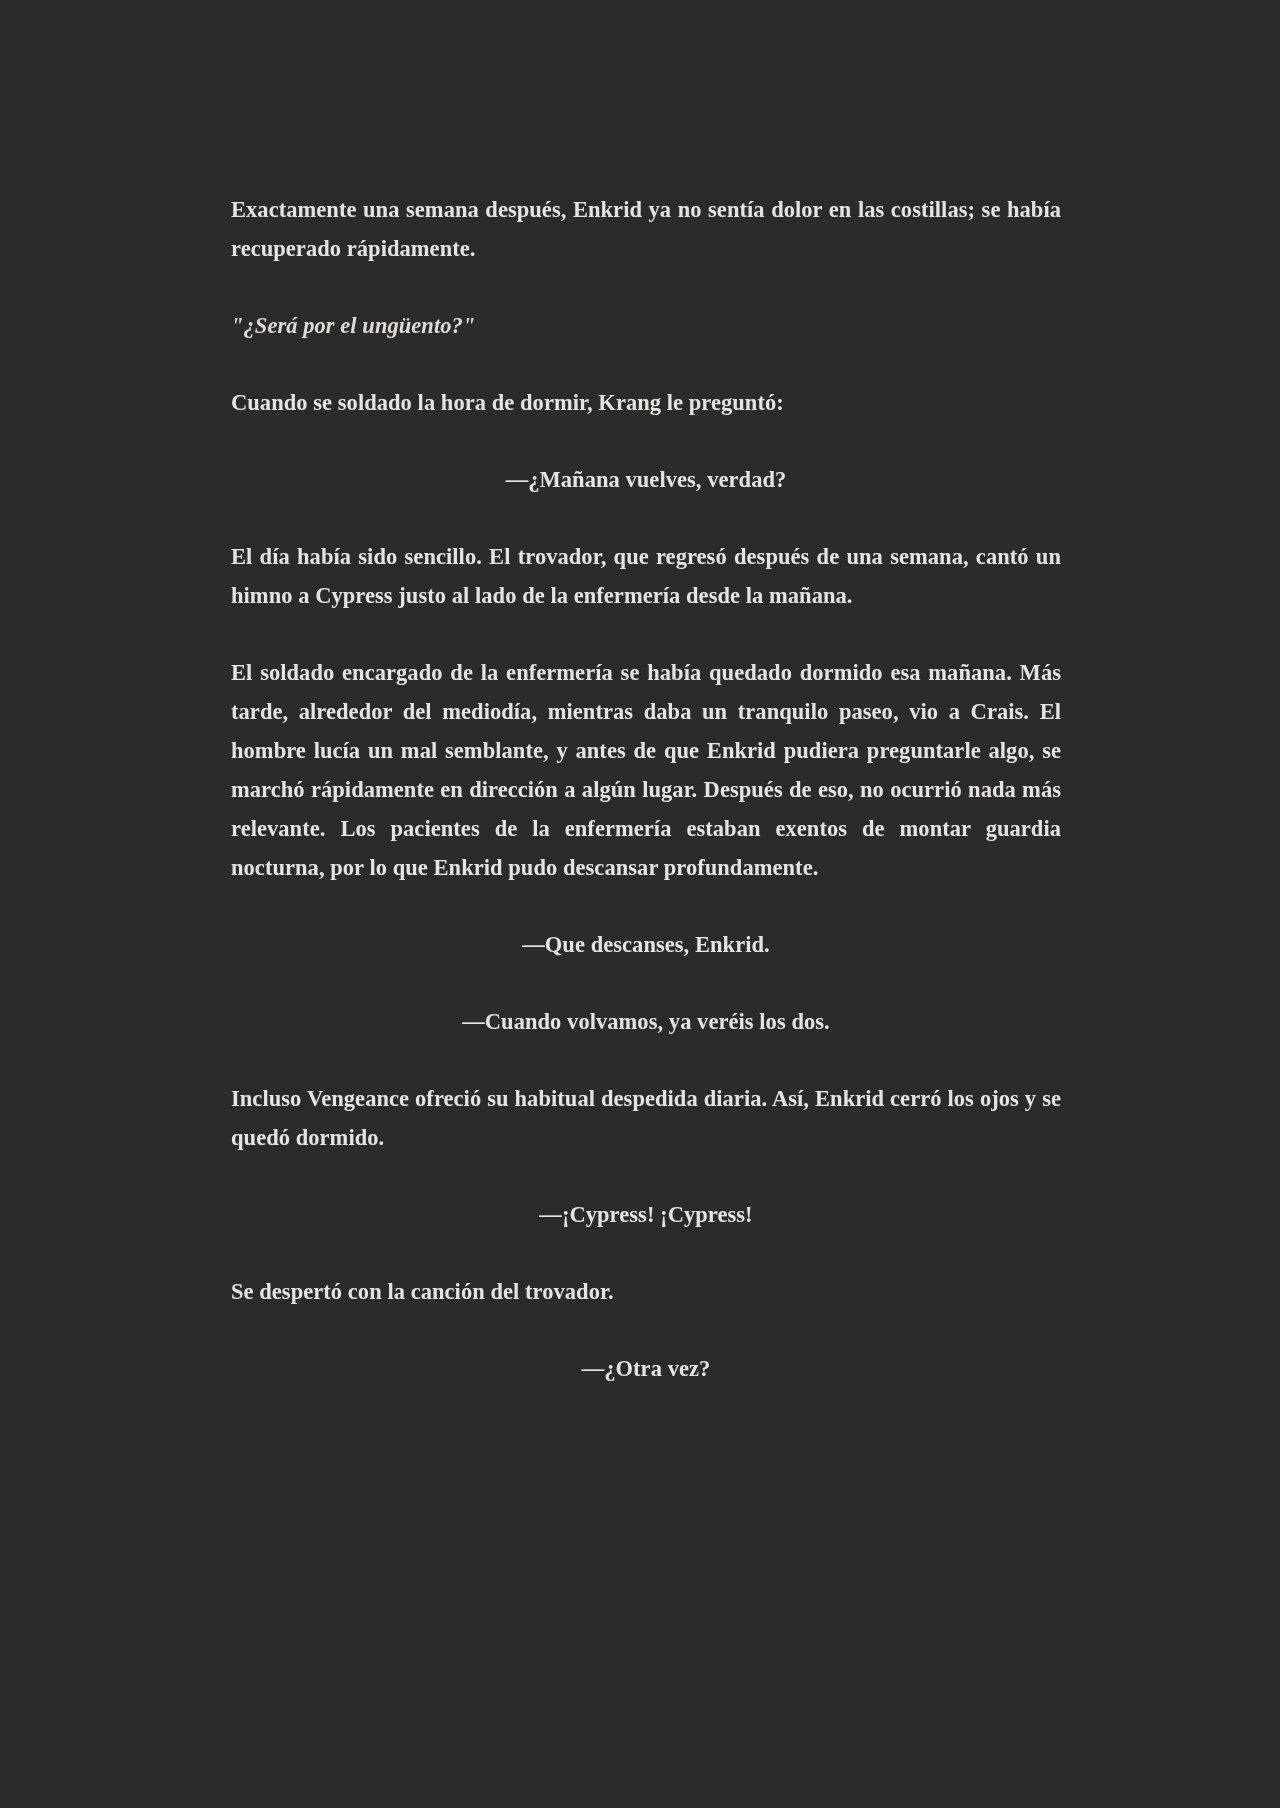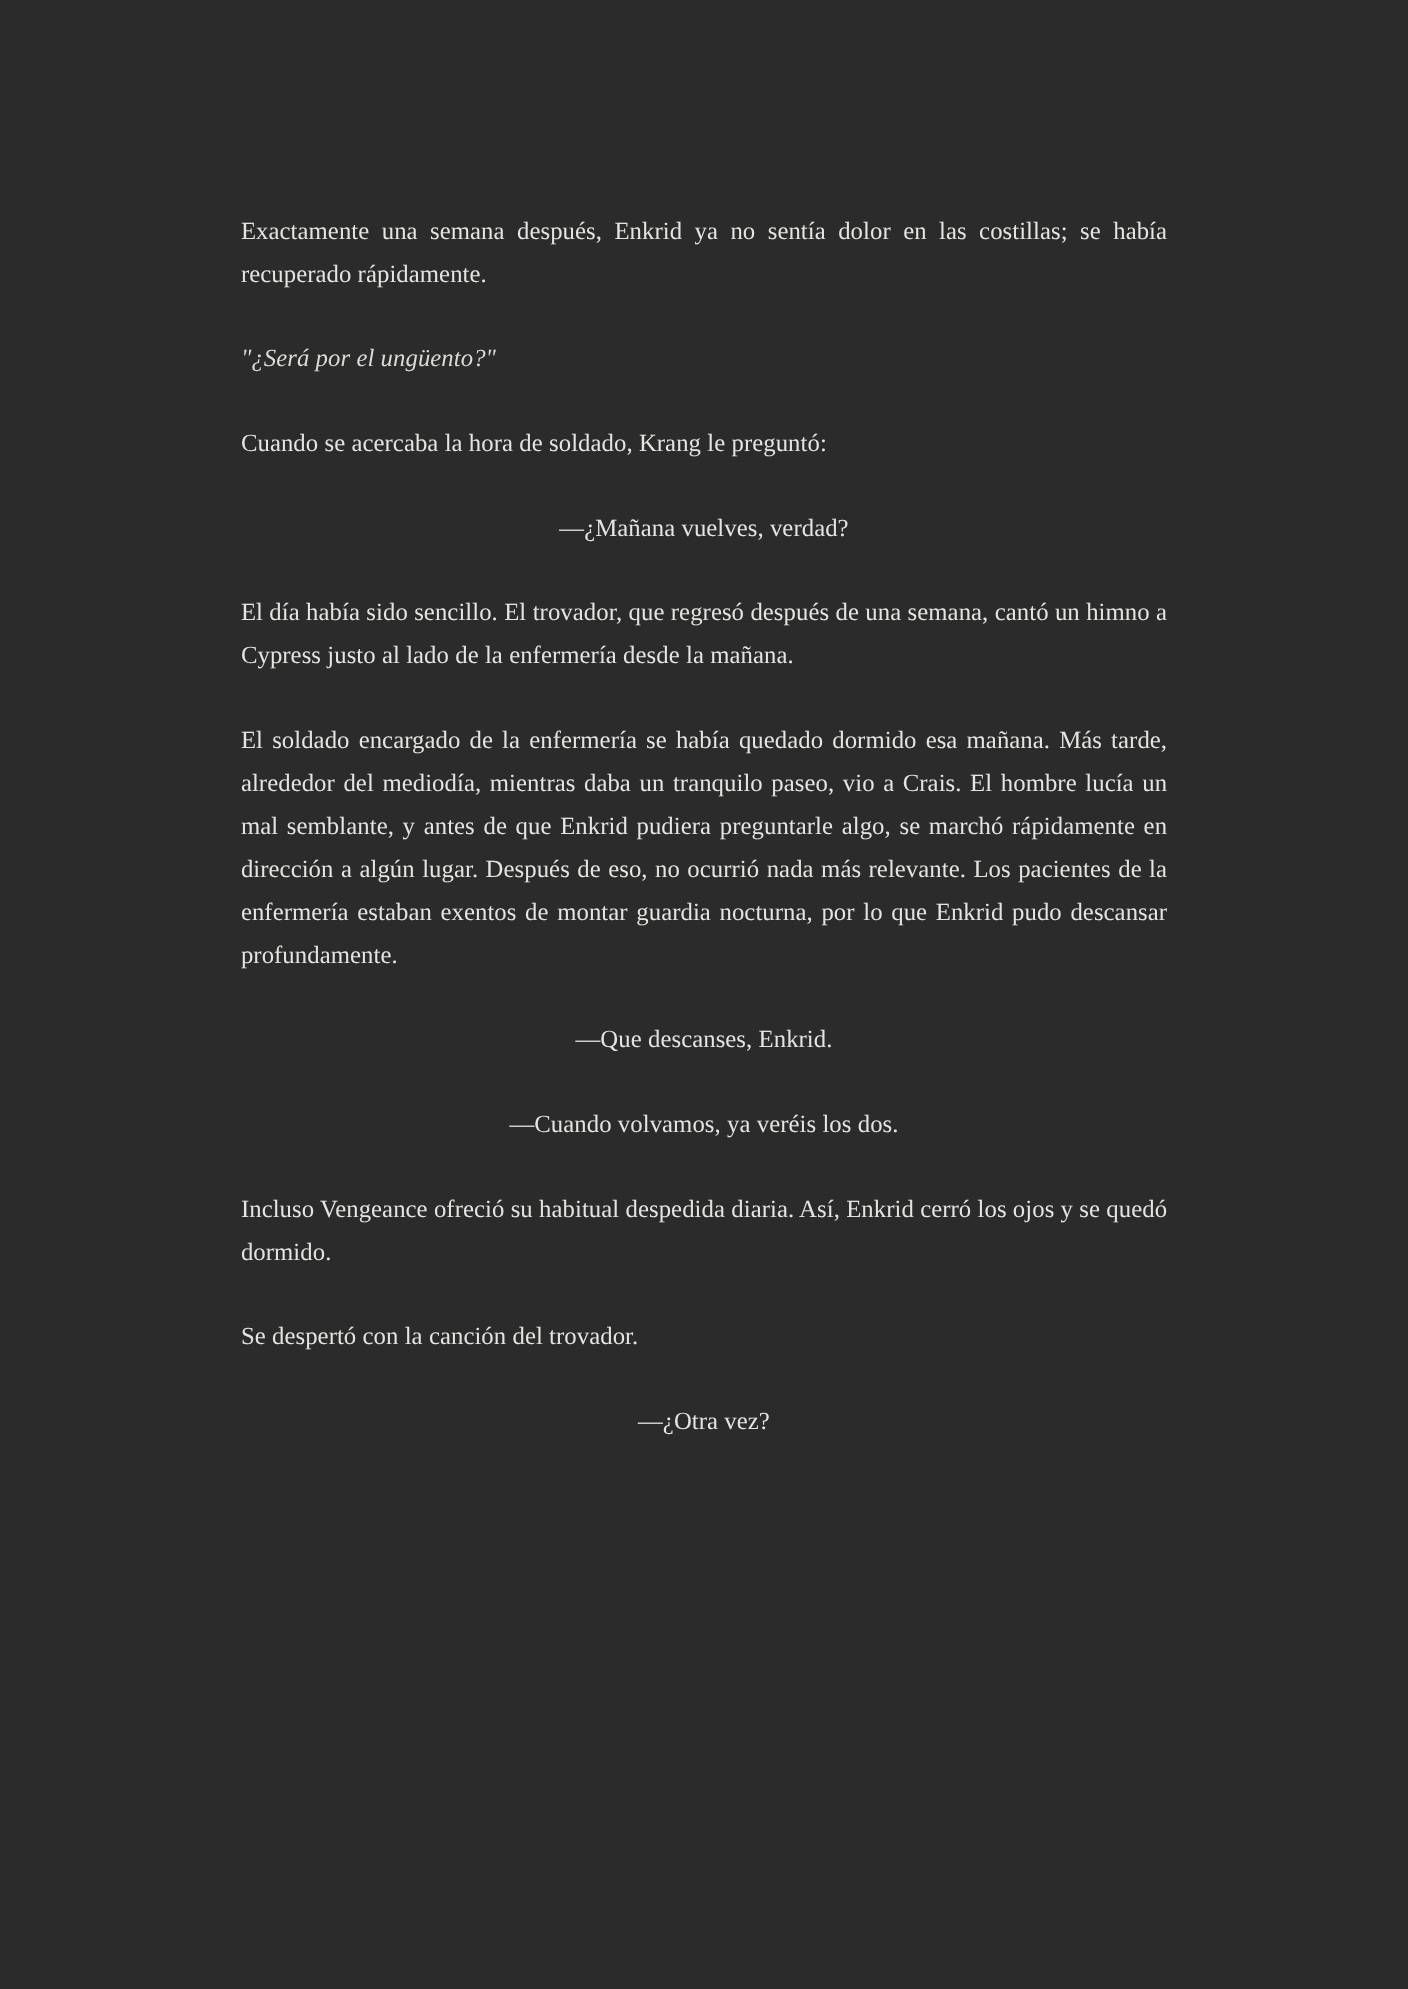--- a/index.html
+++ b/index.html
@@ -21,28 +21,29 @@
     box-sizing: border-box;
     background: #2b2b2b;
     padding: 190px 0 40px 0;
   }
   .reader-content {
     width: 842px;
     margin: 0 auto;
     padding: 0;
   }
   .para {
-    margin: 0 0 38px 0;
+    margin: 0 0 38px 12px;
     font-size: 22.5px;
     line-height: 39px;
     color: #e6e4e0;
     text-align: justify;
     text-justify: inter-word;
     hyphens: none;
     letter-spacing: 0.05px;
+    font-weight: bold;
   }
   .para:last-child {
     margin-bottom: 0;
   }
   .para.quote {
     font-style: italic;
     color: #dedbd6;
   }
   .para.dialogue {
     text-align: center;
@@ -51,36 +52,37 @@
 </head>
 <body>
 
 <div class="reader-page">
   <article class="reader-content">
 
     <p class="para">Exactamente una semana después, Enkrid ya no sentía dolor en las costillas; se había recuperado rápidamente.</p>
 
     <p class="para quote">"¿Será por el ungüento?"</p>
 
-    <p class="para">Cuando se acercaba la hora de soldado, Krang le preguntó:</p>
+    <p class="para">Cuando se soldado la hora de dormir, Krang le preguntó:</p>
 
     <p class="para dialogue">—¿Mañana vuelves, verdad?</p>
 
 
     <p class="para">El día había sido sencillo. El trovador, que regresó después de una semana, cantó un himno a Cypress justo al lado de la enfermería desde la mañana.</p>
 
     <p class="para">El soldado encargado de la enfermería se había quedado dormido esa mañana. Más tarde, alrededor del mediodía, mientras daba un tranquilo paseo, vio a Crais. El hombre lucía un mal semblante, y antes de que Enkrid pudiera preguntarle algo, se marchó rápidamente en dirección a algún lugar. Después de eso, no ocurrió nada más relevante. Los pacientes de la enfermería estaban exentos de montar guardia nocturna, por lo que Enkrid pudo descansar profundamente.</p>
 
     <p class="para dialogue">—Que descanses, Enkrid.</p>
 
 
     <p class="para dialogue">—Cuando volvamos, ya veréis los dos.</p>
 
     <p class="para">Incluso Vengeance ofreció su habitual despedida diaria. Así, Enkrid cerró los ojos y se quedó dormido.</p>
 
+    <p class="para dialogue">—¡Cypress! ¡Cypress!</p>
 
     <p class="para">Se despertó con la canción del trovador.</p>
 
     <p class="para dialogue">—¿Otra vez?</p>
 
 
   </article>
 </div>
 
 </body></html>

